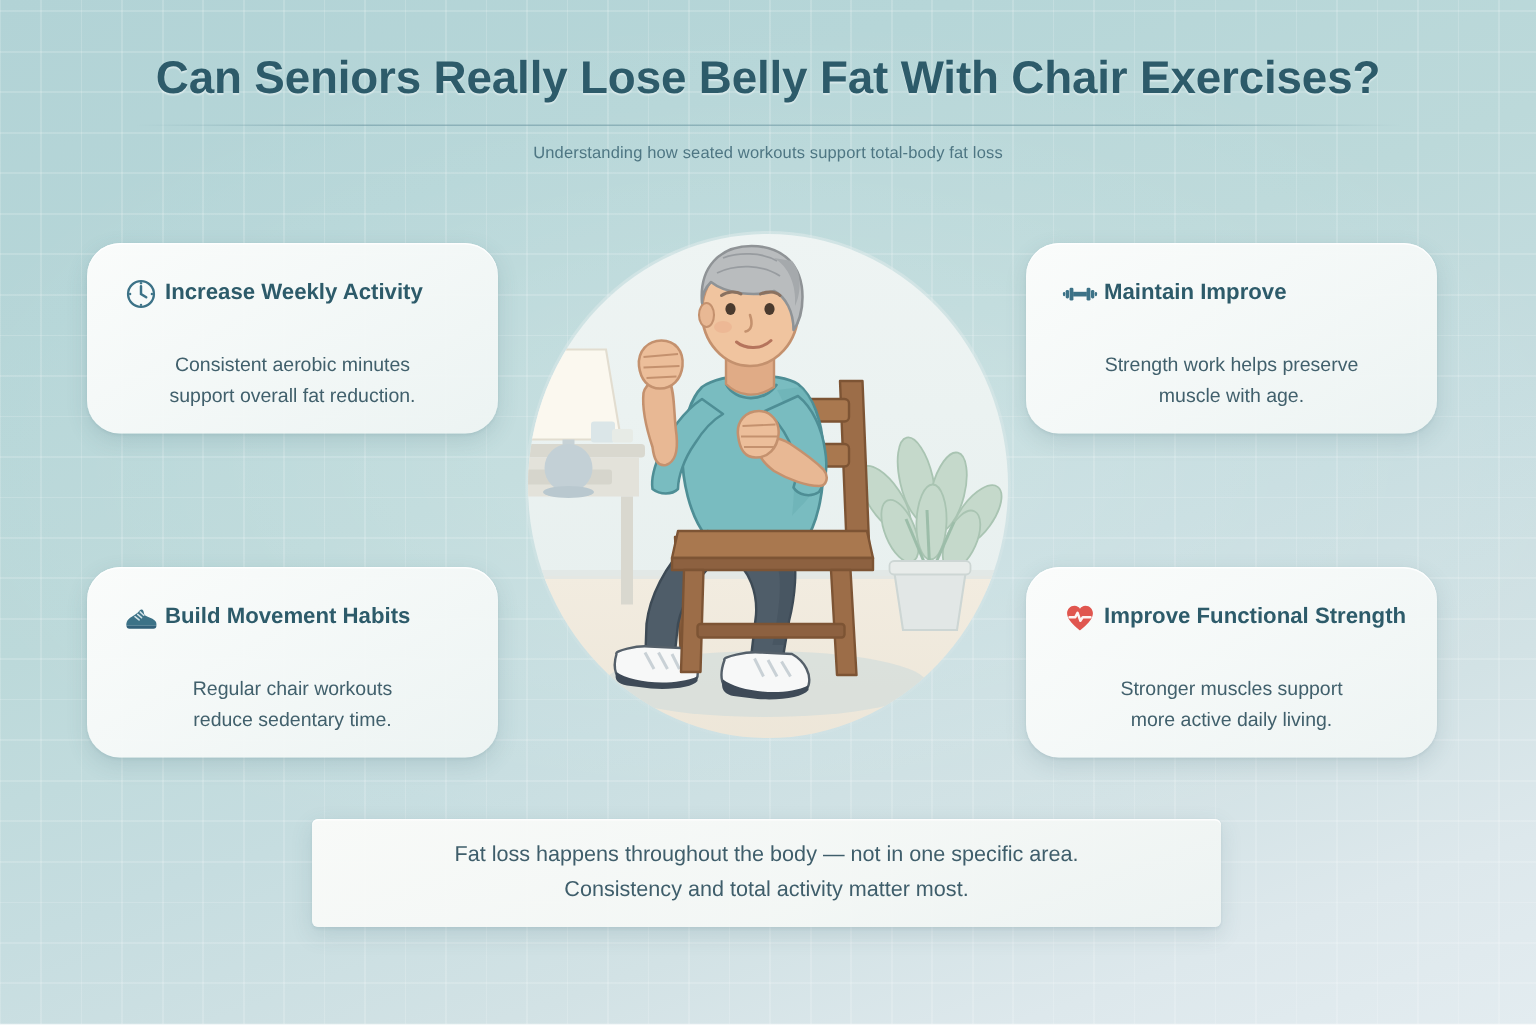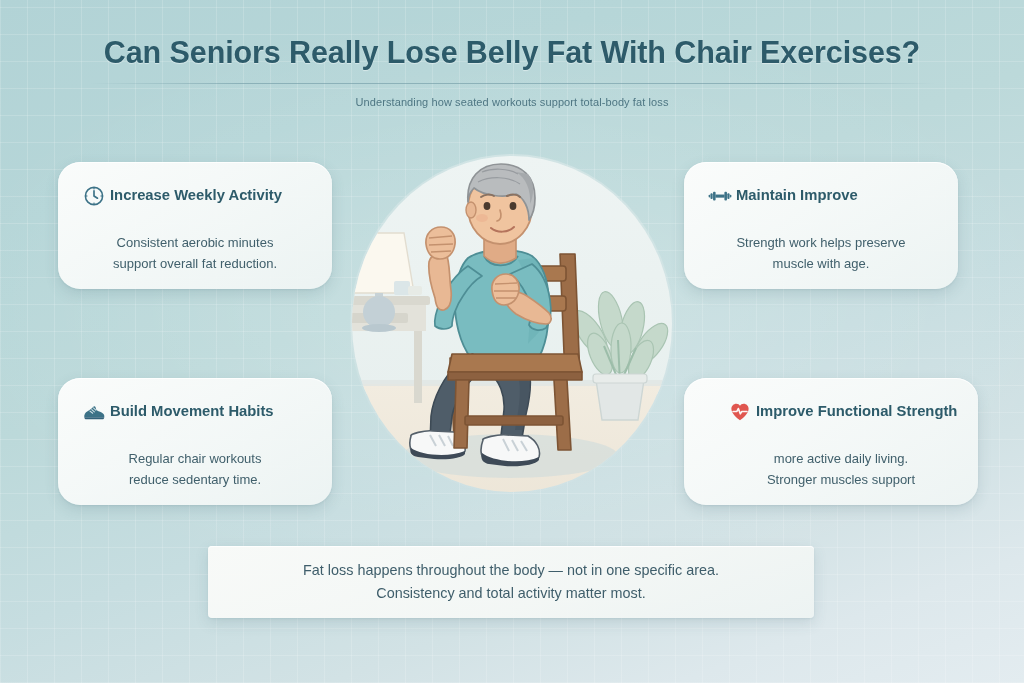--- a/index.html
+++ b/index.html
@@ -119,21 +119,21 @@
     font-size: 13px;
     color: #41606c;
     line-height: 1.62;
     text-align: center;
   }
 
   
   .card-tl { left: 58px;  top: 162px; width: 274px; height: 127px; }
   .card-tr { left: 684px; top: 162px; width: 274px; height: 127px; }
   .card-bl { left: 58px;  top: 378px; width: 274px; height: 127px; }
-  .card-br { left: 684px; top: 378px; width: 274px; height: 127px; padding-left: 20px; }
+  .card-br { left: 684px; top: 378px; width: 274px; height: 127px; }
 
   
   .summary {
     position: absolute;
     left: 208px;
     top: 546px;
     width: 606px;
     height: 72px;
     border-radius: 4px;
     background: linear-gradient(160deg, rgba(250,251,249,0.96) 0%, rgba(245,248,246,0.94) 60%, rgba(238,244,243,0.92) 100%);
@@ -452,22 +452,22 @@
           <svg viewBox="0 0 24 24" width="22" height="22" xmlns="http://www.w3.org/2000/svg">
             <path d="M12 21 C12 21 2.6 14.6 2.6 8.6 C2.6 5.4 5 3 8 3 C9.9 3 11.3 4 12 5.2
                      C12.7 4 14.1 3 16 3 C19 3 21.4 5.4 21.4 8.6 C21.4 14.6 12 21 12 21 Z" fill="#e0564f"></path>
             <path d="M4.4 11.4 L8.6 11.4 L10.2 8.2 L12.3 14 L14 11.4 L19.6 11.4" fill="none" stroke="#fdf4f3" stroke-width="1.8" stroke-linecap="round" stroke-linejoin="round"></path>
           </svg>
         </span>
         <span class="card-title">Improve Functional Strength</span>
       </div>
       <div class="card-rule"></div>
       <div class="card-body">
+        <div>Stronger muscles support</div>
         <div>more active daily living.</div>
-        <div>Stronger muscles support</div>
       </div>
     </div>
   </div>
 
   <div class="summary">
     <div class="summary-line">Fat loss happens throughout the body — not in one specific area.</div>
     <div class="summary-line">Consistency and total activity matter most.</div>
   </div>
 
 </div>

